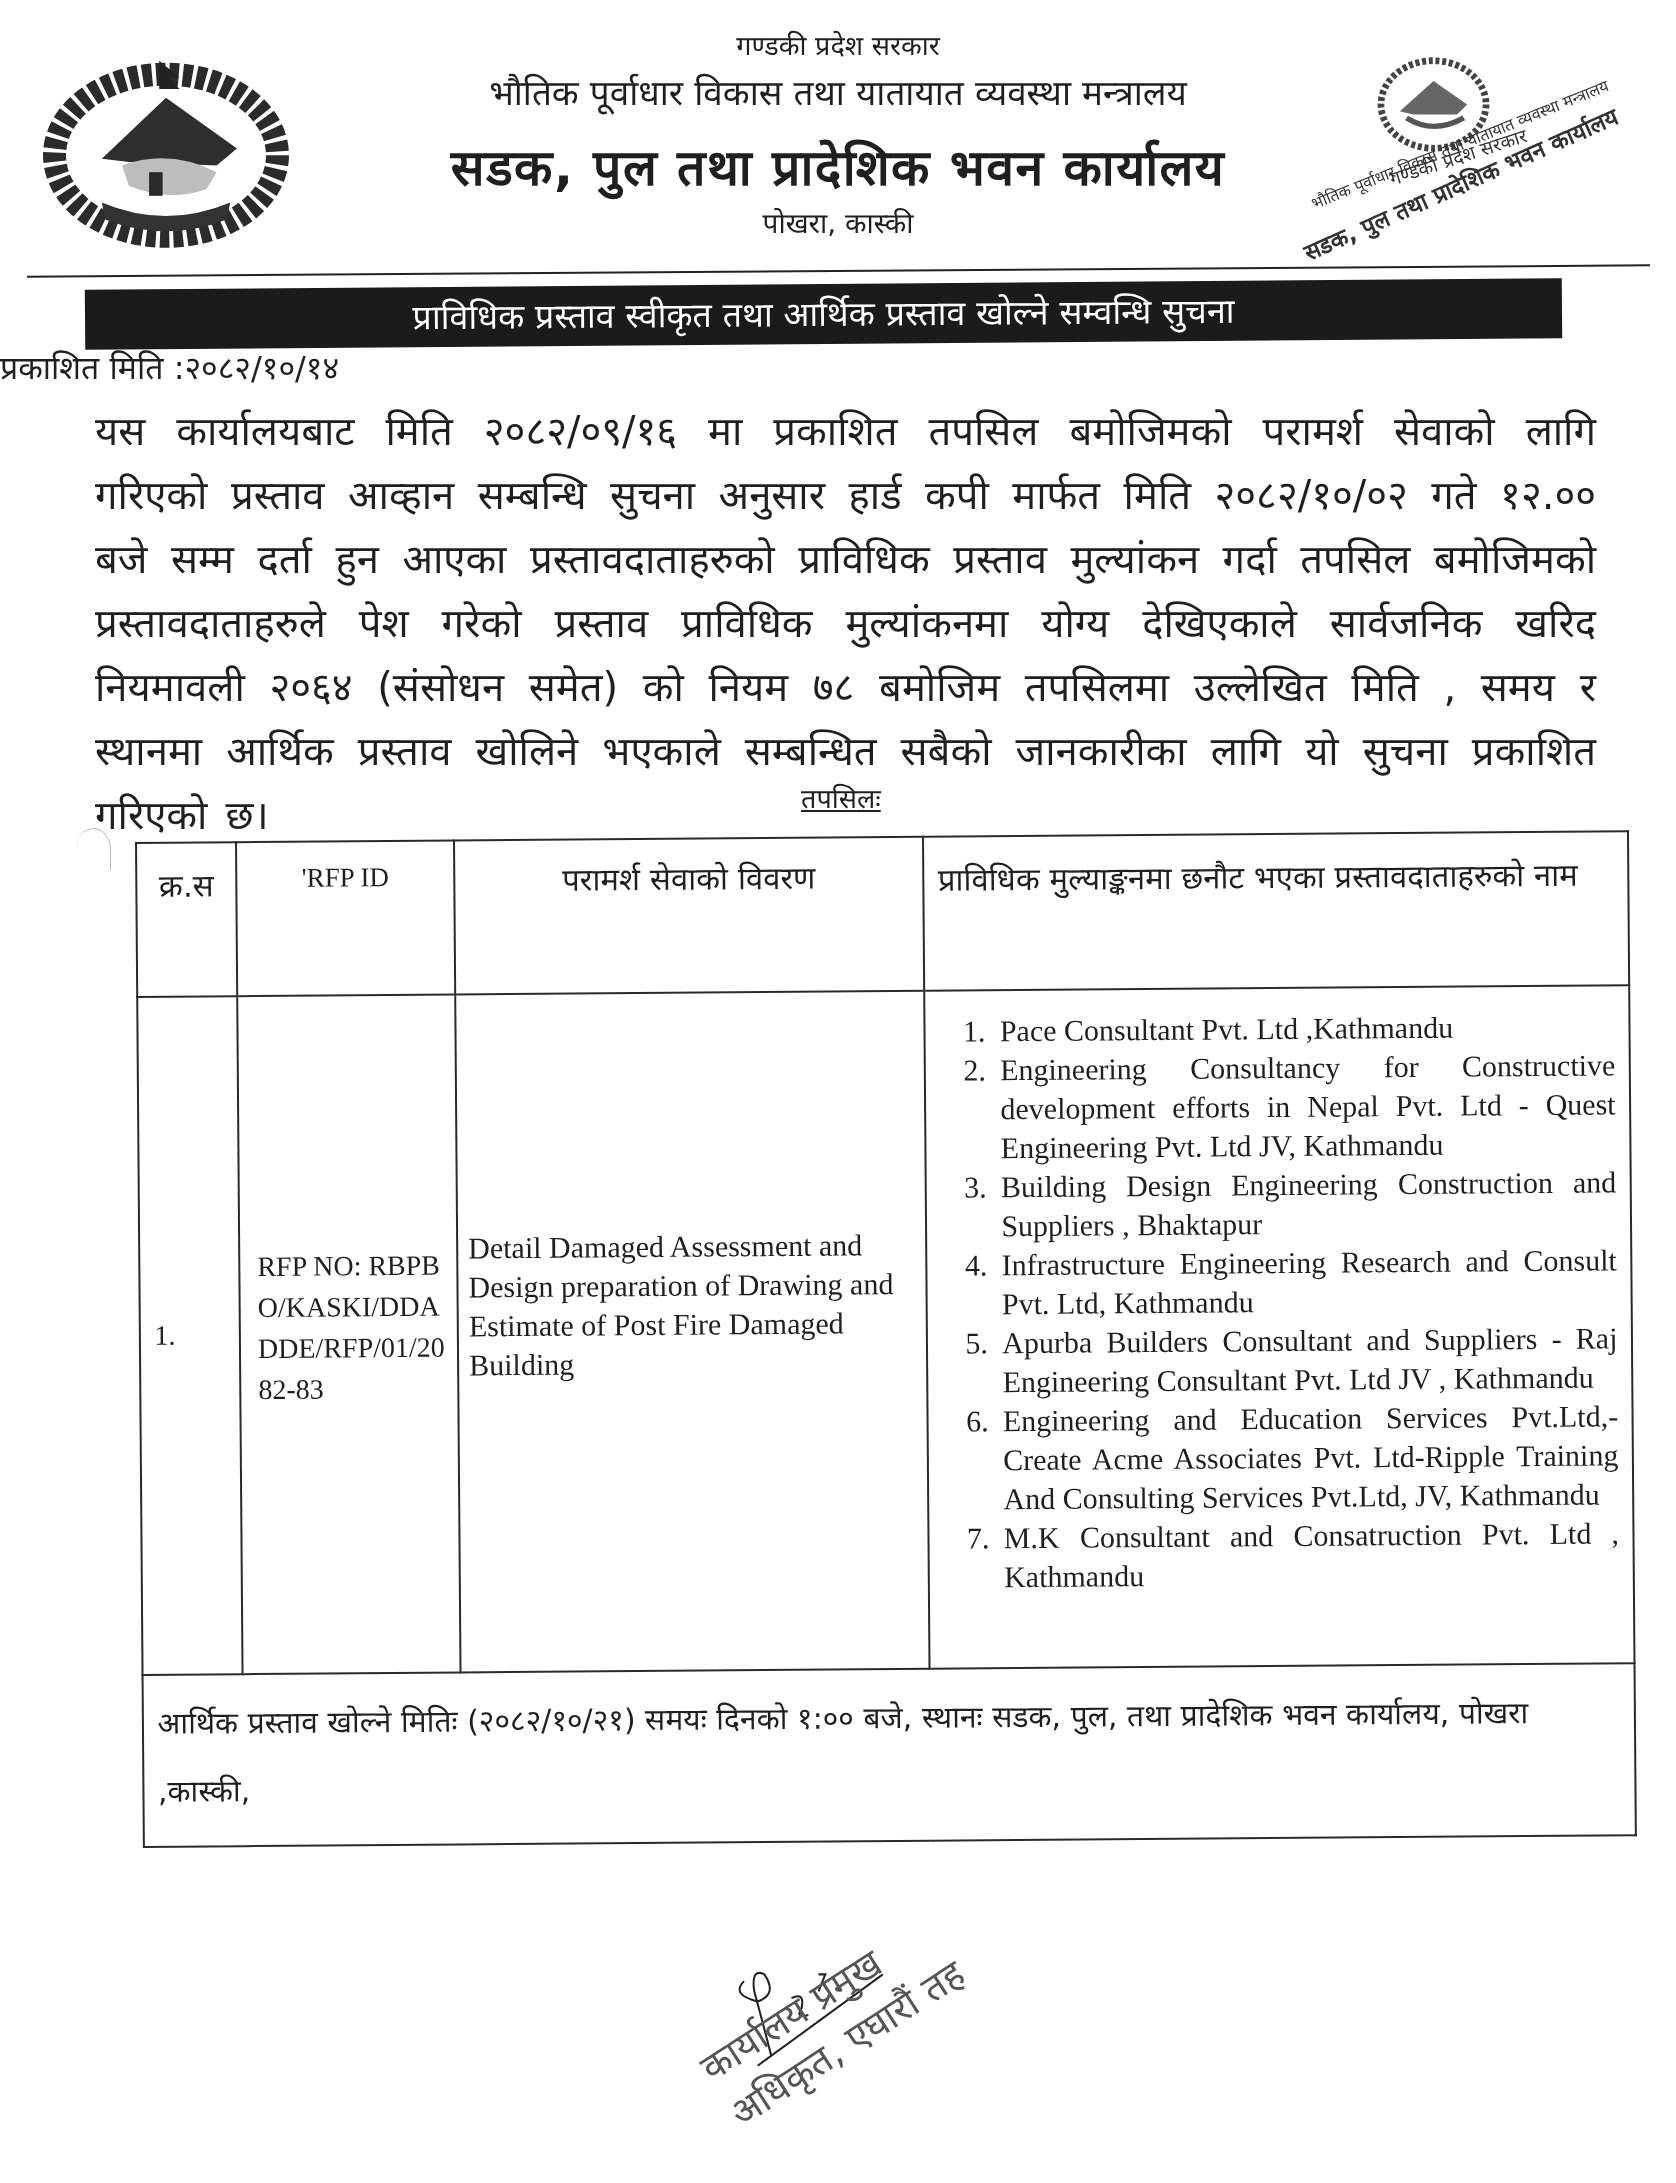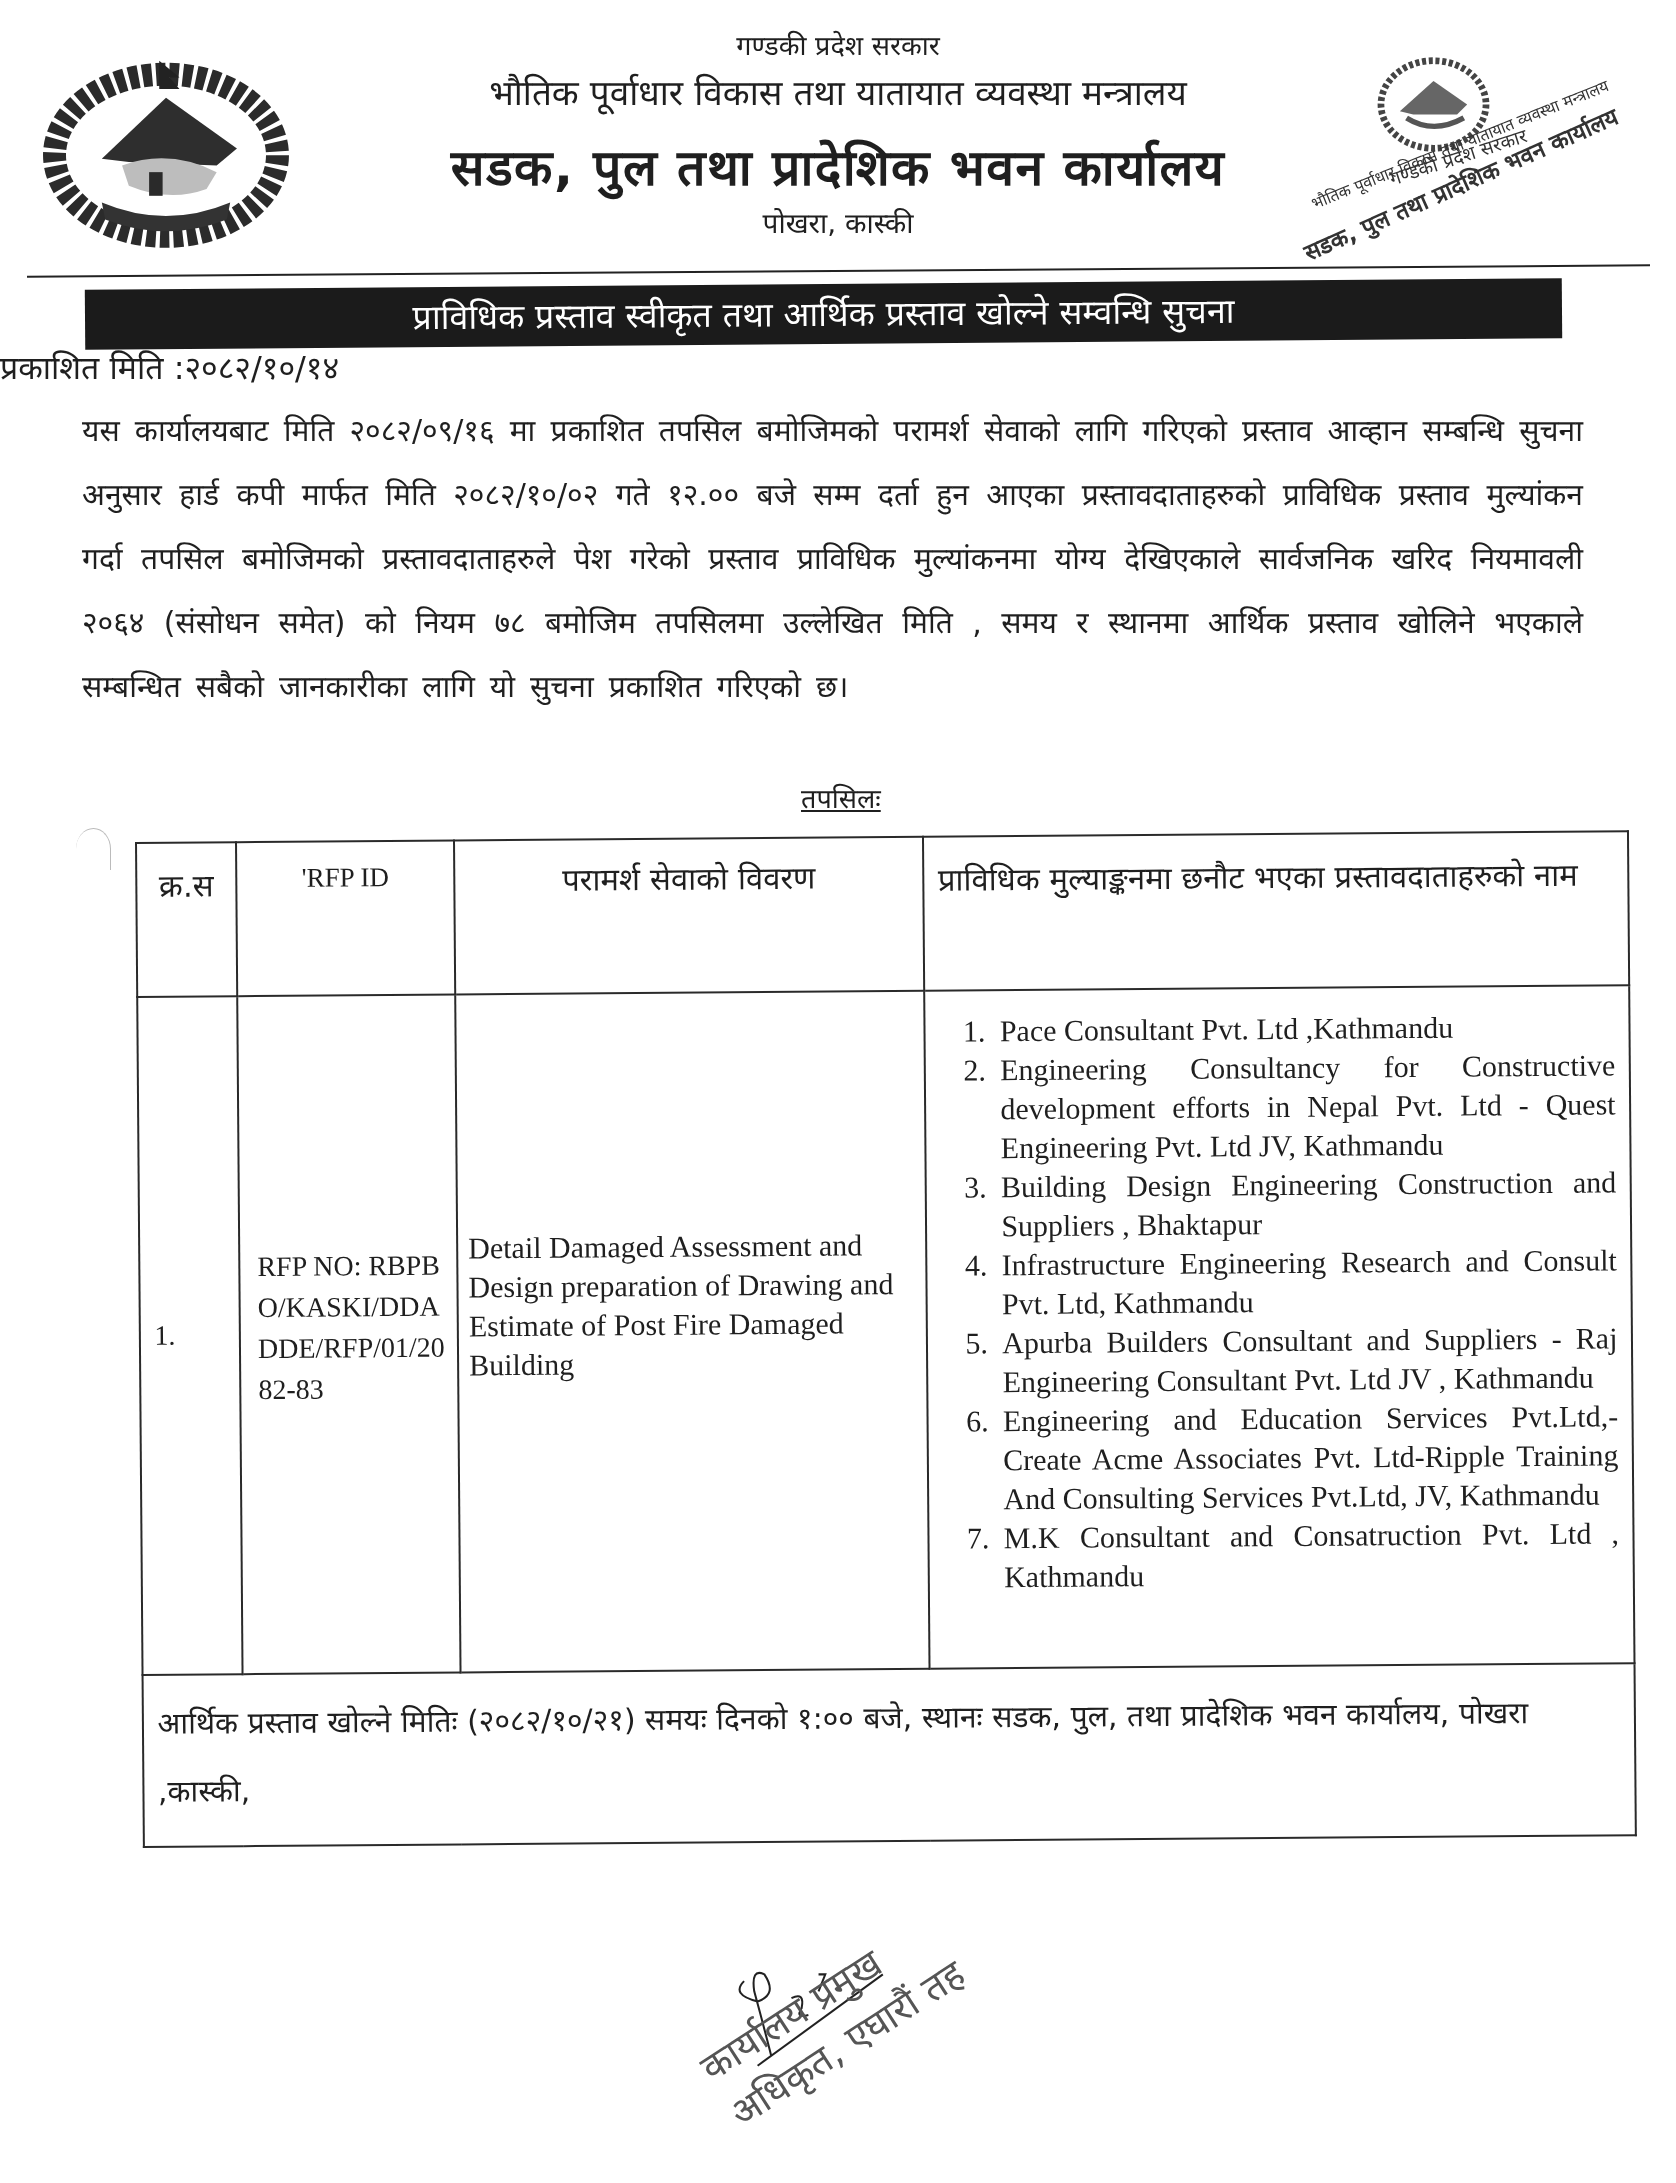--- a/index.html
+++ b/index.html
@@ -22,21 +22,21 @@
 
   .notice-bar {
     left: 85px; top: 284px; width: 1477px; height: 60px; background: #1b1b1b;
     color: #ffffff; font-size: 34px; text-align: center; line-height: 60px;
     transform: rotate(-0.45deg);
   }
   .pub-date { left: 0; width: 1676px; text-align: left; top: 345px; font-size: 32px; }
 
   
   .para {
-    left: 82px; top: 399px; width: 1501px; font-size: 30px; line-height: 64px;
+    left: 95px; top: 399px; width: 1501px; font-size: 40px; line-height: 64px;
     text-align: justify; text-align-last: left; word-spacing: 5.4px;
   }
 
   .tapasil { left: 801px; top: 779px; font-size: 27px; text-decoration: underline; }
 
   
   .tbl {
     left: 135px; top: 842px; width: 1494px; border-collapse: collapse;
     transform: rotate(-0.45deg); transform-origin: left top;
   }

